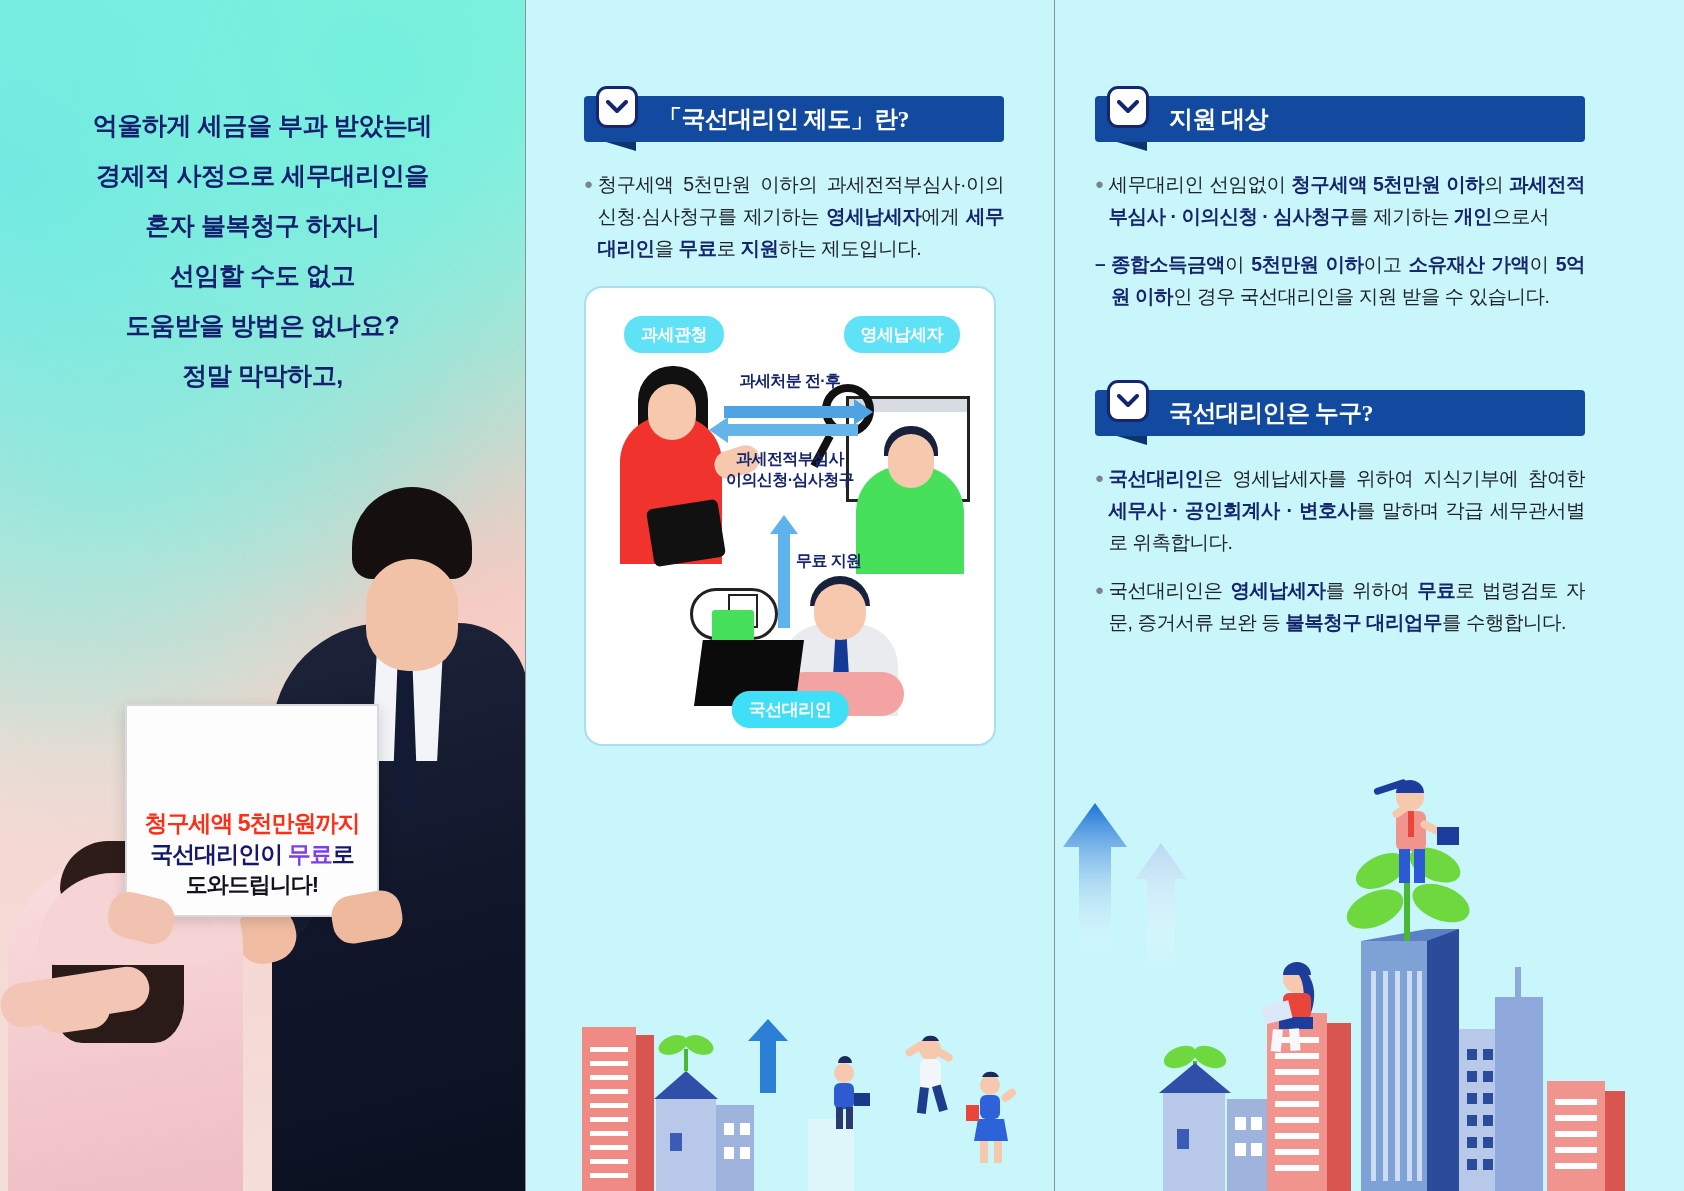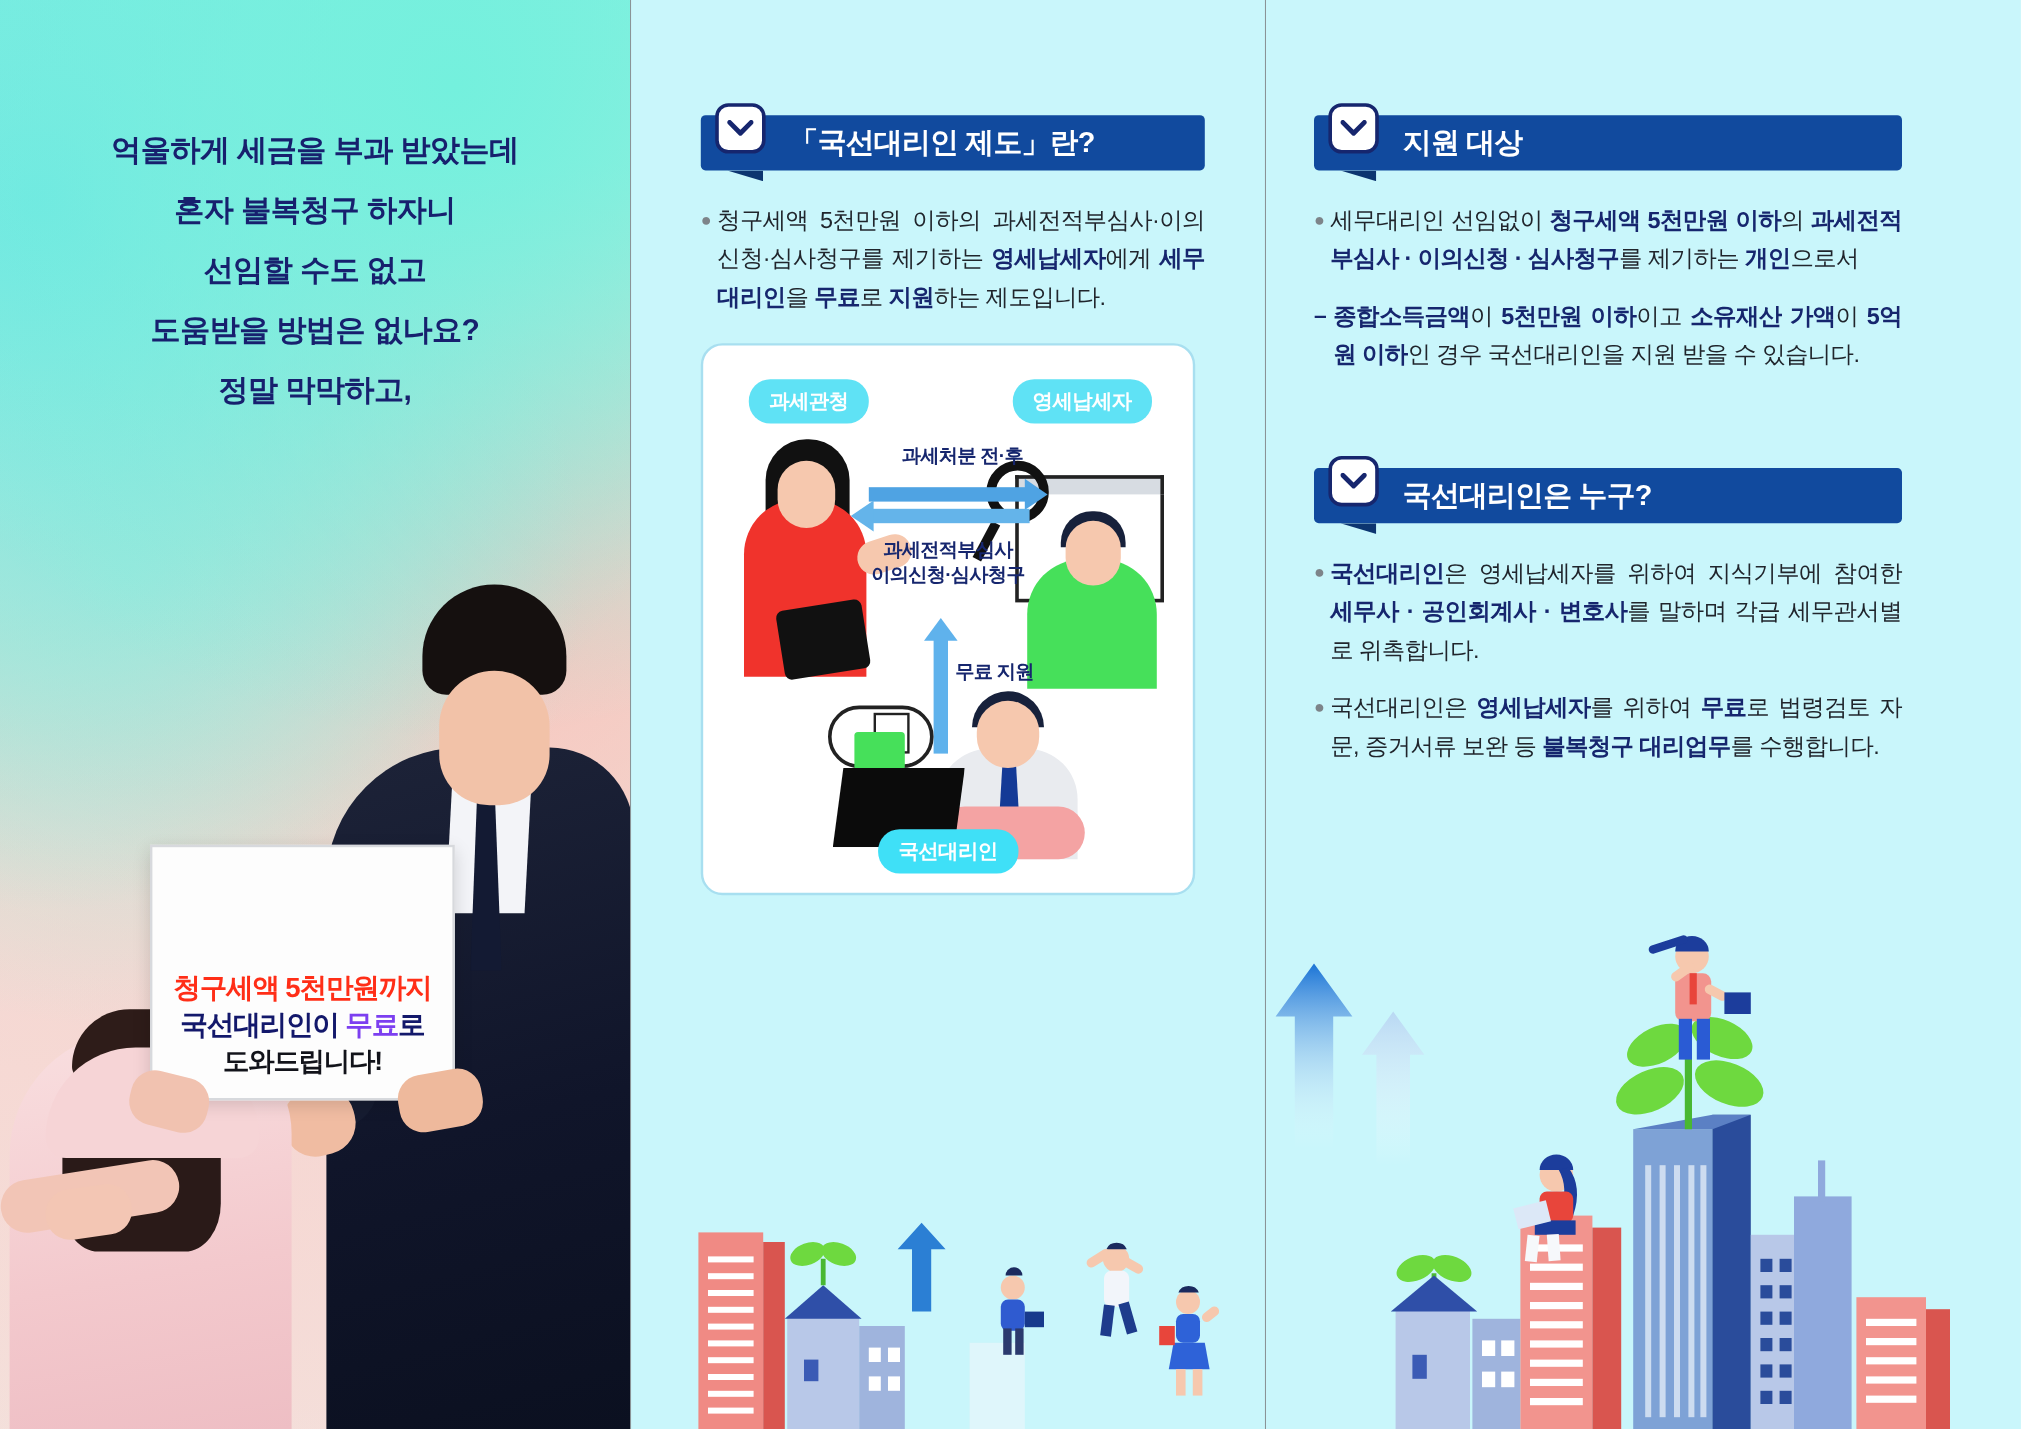--- a/index.html
+++ b/index.html
@@ -180,20 +180,21 @@
     border-radius: 11px;
     display: flex; align-items: center; justify-content: center;
   }
   .sec-icon svg { display: block; }
   .sec-title {
     margin-left: 74px;
     color: #ffffff;
     font-size: 24px;
     font-weight: 800;
     letter-spacing: -0.6px;
+    font-family: Liberation Serif, serif;
   }
 
   
   .body-block { margin-top: 26px; }
   .bullet-row {
     display: flex;
     font-size: 19.5px;
     line-height: 32px;
     color: #20252c;
     letter-spacing: -0.5px;
@@ -254,21 +255,21 @@
   .dlabel {
     position: absolute;
     color: #16266e;
     font-weight: 800;
     font-size: 16px;
     letter-spacing: -0.6px;
     text-align: center;
     line-height: 21px;
     white-space: nowrap;
   }
-  .dlabel-top { left: 50%; transform: translateX(-50%); top: 82px; margin-left: 12px; }
+  .dlabel-top { left: 50%; transform: translateX(-50%); top: 82px; }
   .dlabel-bottom { left: 50%; transform: translateX(-50%); top: 160px; }
   .dlabel-free { left: 210px; top: 262px; }
 
   .arrow-r {
     position: absolute; left: 138px; top: 118px;
     width: 132px; height: 12px; background: #4fa3e3;
   }
   .arrow-r::after {
     content:""; position:absolute; right:-17px; top:-7px;
     border-left: 19px solid #4fa3e3;
@@ -393,20 +394,21 @@
 </style>
 </head>
 <body>
 
 <div class="brochure">
 
   <section class="panel-cover">
 
     <div class="cover-text">
       <div>억울하게 세금을 부과 받았는데</div>
+      <div>경제적 사정으로 세무대리인을</div>
       <div>혼자 불복청구 하자니</div>
       <div>선임할 수도 없고</div>
       <div>도움받을 방법은 없나요?</div>
       <div>정말 막막하고,</div>
     </div>
 
     <div class="person man-suit"></div>
     <div class="person man-shirt"></div>
     <div class="person man-tie"></div>
     <div class="person man-hair"></div>

